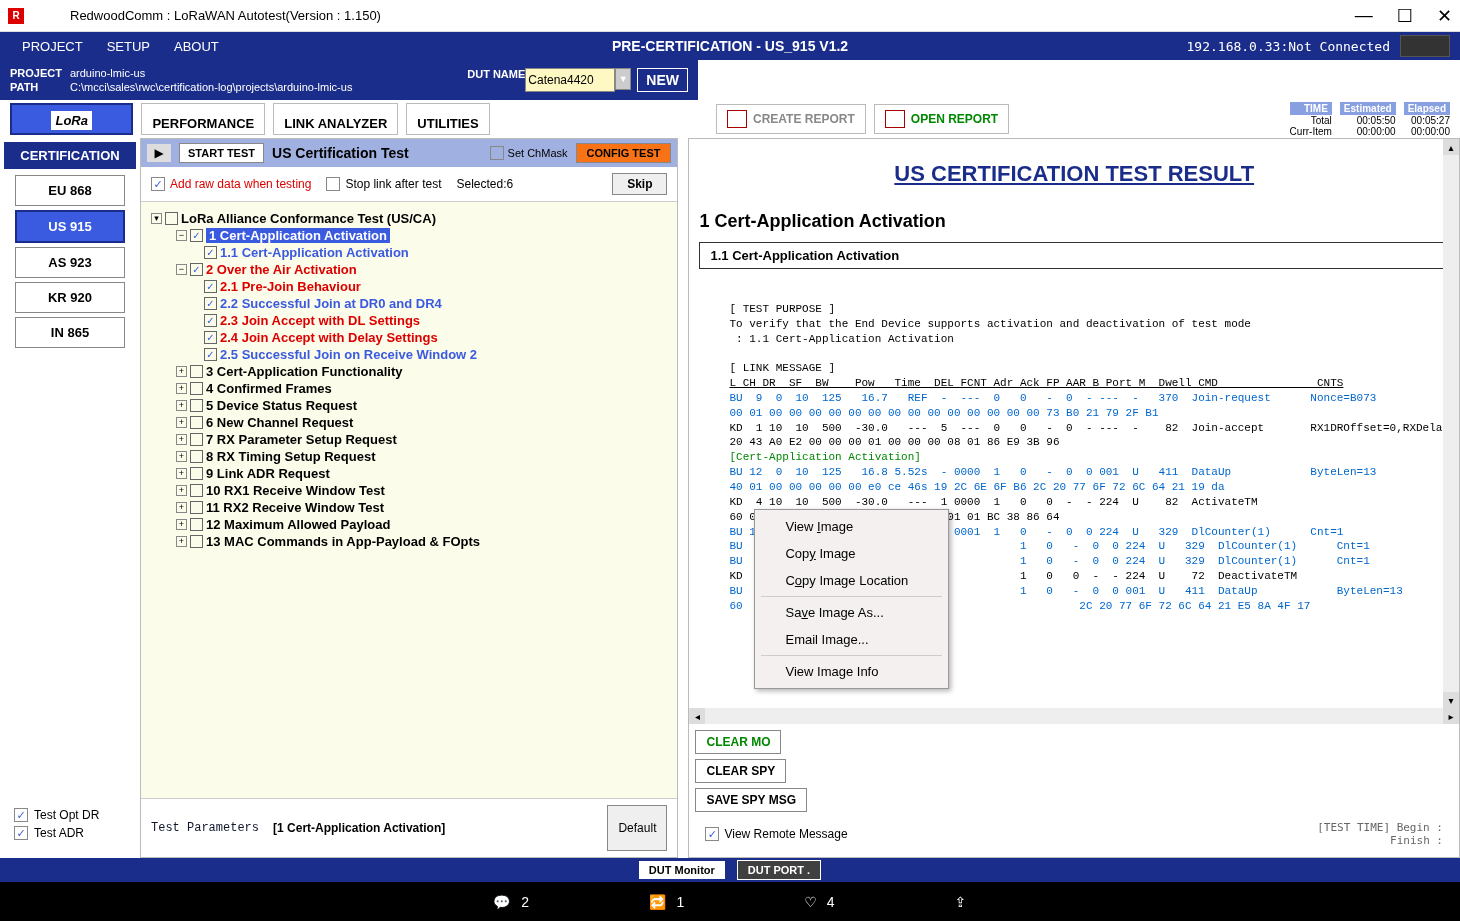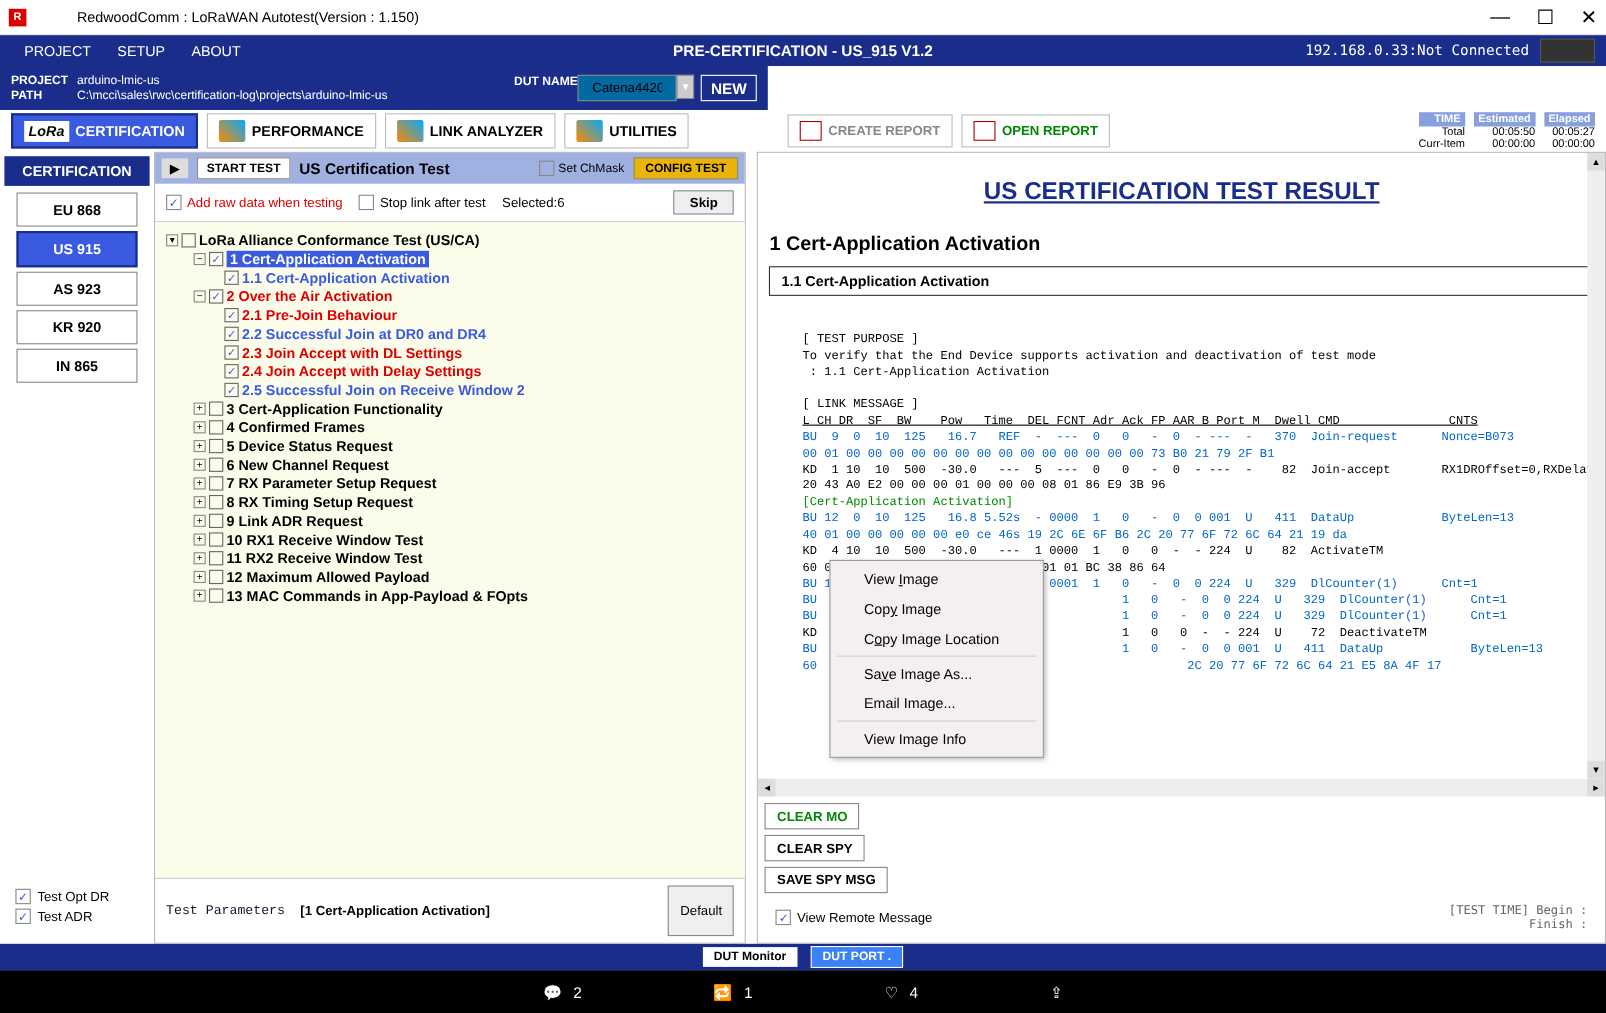--- a/index.html
+++ b/index.html
@@ -18,27 +18,27 @@
   .menubar-center { position: absolute; left: 50%; transform: translateX(-50%); font-weight: bold; font-size: 14px; }
   .menubar-right { margin-left: auto; font-family: monospace; font-size: 13px; display: flex; align-items: center; gap: 10px; }
   .dev-icon { width: 50px; height: 22px; background: #333; border: 1px solid #555; }
   
   
   .info-row { display: flex; height: 40px; }
   .info-left { flex: 0 0 698px; background: #1a2d8a; color: #fff; padding: 2px 10px; display: flex; align-items: center; gap: 8px; }
   .info-right { flex: 1; background: #1a2d8a; color: #fff; padding: 2px 10px; display: flex; align-items: center; gap: 8px; margin-left: 10px; }
   .info-labels { display: flex; flex-direction: column; gap: 2px; font-size: 11px; font-weight: bold; }
   .info-values { display: flex; flex-direction: column; gap: 2px; font-size: 11px; }
-  .dut-input { background: #0369a1; color: #000; padding: 3px 12px; font-size: 12px; width: 90px; border: 1px solid #888; }
+  .dut-input { background: #fef9c3; color: #000; padding: 3px 2px; font-size: 12px; width: 90px; border: 1px solid #888; }
   .dut-dropdown { background: #ccc; width: 16px; height: 22px; display: flex; align-items: center; justify-content: center; border: 1px solid #888; font-size: 9px; }
   .btn-new { background: #1a2d8a; color: #fff; border: 1px solid #fff; padding: 3px 8px; font-size: 14px; font-weight: bold; }
   
   
   .tabs-row { display: flex; gap: 8px; padding: 0px 10px; height: 38px; align-items: center; }
-  .tab-btn { display: flex; align-items: center; gap: 6px; border: 1px solid #bbb; padding: 6px 10px; background: #fff; font-size: 13px; font-weight: bold; height: 32px; }
+  .tab-btn { display: flex; align-items: center; gap: 6px; border: 1px solid #bbb; padding: 6px 10px; background: #fff; font-size: 13px; font-weight: bold; height: 32px; flex-direction: column; }
   .tab-btn.active { background: #3a5ae0; color: #fff; border: 2px solid #1a2d8a; }
   .tab-btn.active .lora-logo { background: #fff; color: #000; }
   .lora-logo { font-size: 13px; font-weight: bold; font-style: italic; padding: 2px 4px; }
   .tab-icon { width: 24px; height: 20px; background: linear-gradient(45deg, #f80, #0af); border-radius: 2px; }
   .right-panel-top { flex: 1; display: flex; align-items: center; gap: 8px; margin-left: 10px; }
   .report-btn { display: flex; align-items: center; gap: 6px; border: 1px solid #bbb; padding: 5px 10px; background: #fff; font-size: 12px; font-weight: bold; height: 30px; }
   .report-btn .ricon { width: 20px; height: 18px; border: 1px solid #a00; }
   .create-r { color: #888; }
   .open-r { color: #080; }
   .time-box { margin-left: auto; font-size: 10px; display: grid; grid-template-columns: auto auto auto; gap: 0 8px; text-align: right; }
@@ -57,21 +57,21 @@
   .chk-row { display: flex; align-items: center; gap: 6px; margin-bottom: 4px; }
   .chk { width: 14px; height: 14px; border: 1px solid #888; display: inline-flex; align-items: center; justify-content: center; font-size: 11px; color: #3a5ae0; }
   
   
   .center { flex: 1; border: 1px solid #bbb; display: flex; flex-direction: column; }
   .test-header { display: flex; align-items: center; background: #a0b0e0; padding: 4px 6px; gap: 8px; }
   .play-icon { width: 24px; height: 18px; background: #ddd; display: flex; align-items: center; justify-content: center; }
   .start-btn { background: #fff; border: 1px solid #888; padding: 3px 8px; font-size: 11px; font-weight: bold; }
   .test-title { font-size: 14px; font-weight: bold; flex: 1; }
   .set-chmask { display: flex; align-items: center; gap: 4px; font-size: 11px; }
-  .config-btn { background: #eab308; border: 1px solid #888; padding: 3px 10px; font-size: 11px; font-weight: bold; }
+  .config-btn { background: #f97316; border: 1px solid #888; padding: 3px 10px; font-size: 11px; font-weight: bold; }
   .test-opts { display: flex; align-items: center; gap: 15px; padding: 6px 10px; font-size: 12px; border-bottom: 1px solid #ccc; }
   .opt-chk { display: flex; align-items: center; gap: 5px; }
   .skip-btn { margin-left: auto; border: 1px solid #888; padding: 3px 14px; font-size: 12px; font-weight: bold; }
   
   .tree { flex: 1; background: #fcfcea; overflow-y: auto; padding: 8px 10px; font-size: 13px; }
   .tree-row { display: flex; align-items: center; gap: 3px; padding: 1px 0; }
   .tree-expand { width: 11px; height: 11px; border: 1px solid #888; display: inline-flex; align-items: center; justify-content: center; font-size: 9px; line-height: 1; }
   .tree-spacer { display: inline-block; }
   .tree-chk { width: 13px; height: 13px; border: 1px solid #666; display: inline-flex; align-items: center; justify-content: center; font-size: 10px; color: #3a5ae0; flex-shrink: 0; }
   .tree-label { font-weight: bold; }
@@ -107,21 +107,21 @@
   
   .bottom-btns { padding: 6px; display: flex; flex-direction: column; gap: 5px; align-items: flex-start; }
   .bot-btn { border: 1px solid #888; padding: 4px 10px; font-size: 12px; font-weight: bold; background: #fff; }
   .clear-mo { color: #080; }
   .view-remote { display: flex; align-items: center; gap: 6px; padding: 4px 10px; width: 100%; }
   .test-time { margin-left: auto; font-family: monospace; font-size: 11px; color: #666; text-align: right; }
   
   
   .bottom-nav { height: 24px; background: #1a2d8a; display: flex; align-items: center; justify-content: center; gap: 12px; }
   .bn-tab { background: #fff; color: #000; padding: 3px 10px; font-size: 11px; font-weight: bold; }
-  .bn-tab.inactive { background: #3b82f6; color: #fff; border: 1px solid #fff; }
+  .bn-tab.inactive { background: #404040; color: #fff; border: 1px solid #fff; }
   
   
   .social-bar { height: 40px; background: #000; color: #fff; display: flex; align-items: center; justify-content: center; gap: 120px; font-size: 14px; }
   .social-item { display: flex; align-items: center; gap: 10px; }
 </style>
 </head>
 <body>
 
 <div class="titlebar">
   <div class="titlebar-icon">R</div>

